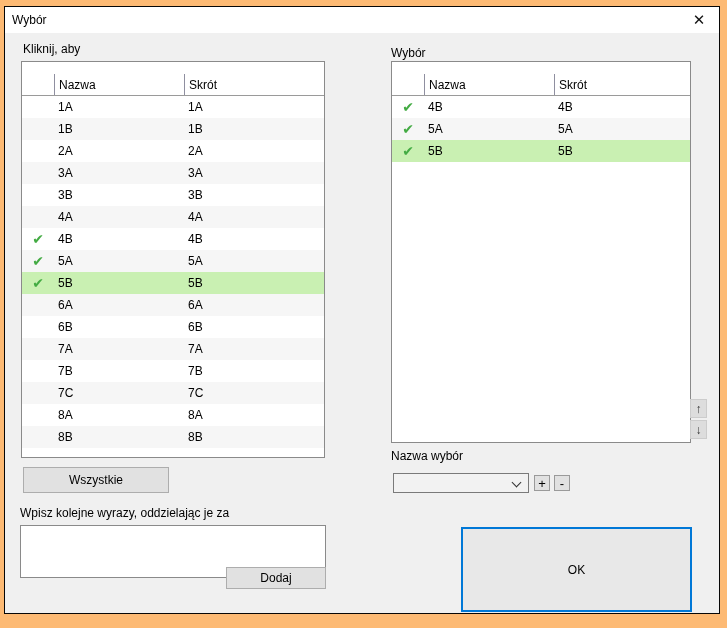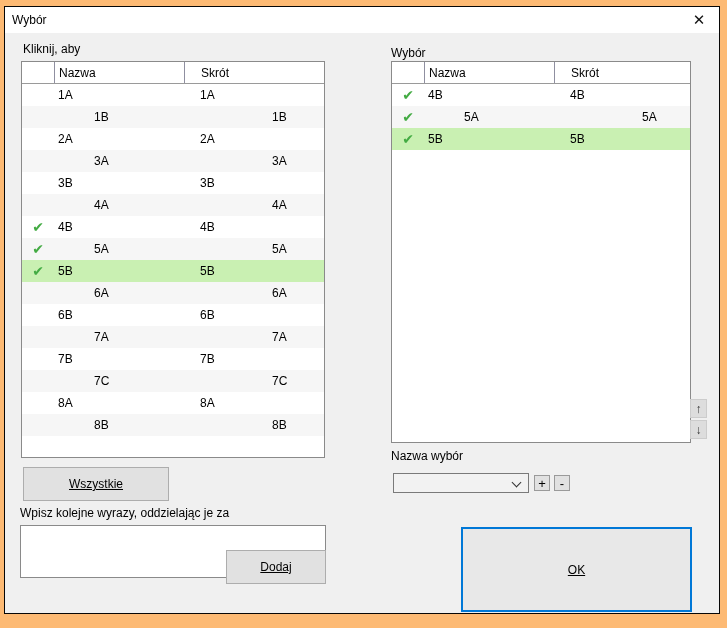--- a/index.html
+++ b/index.html
@@ -12,36 +12,36 @@
              display:flex;align-items:center;justify-content:center;font-size:15px;color:#111;cursor:pointer;padding:0;}
   .lbl{position:absolute;font-size:12px;color:#000;white-space:nowrap;}
   #lbl-kliknij{left:18px;top:35px;}
   #lbl-wybor{left:386px;top:39px;}
   #lbl-szybki{left:386px;top:442px;}
   #lbl-wpisz{left:15px;top:499px;text-align:right;}
 
   .listview{position:absolute;background:#ffffff;border:1px solid #8a8a8a;overflow:hidden;}
   #left-list{left:16px;top:54px;width:304px;height:397px;}
   #right-list{left:386px;top:54px;width:300px;height:382px;}
-  .lv-header{display:flex;height:22px;background:#ffffff;border-bottom:1px solid #9a9a9a;font-size:12px;color:#000;}
+  .lv-header{display:flex;height:22px;background:#ffffff;border-bottom:1px solid #9a9a9a;font-size:12px;color:#000;margin-top:12px;}
   .lv-header span{display:flex;align-items:center;height:100%;}
   .lv-row{display:flex;height:22px;font-size:12px;color:#000;align-items:center;}
-  .lv-row.stripe{background:#f6f6f6;gap:36px;}
+  .lv-row.stripe{background:#f6f6f6;}
   .lv-row.selected{background:#c9f0b2;}
   .c-check{flex:0 0 32px;width:32px;display:flex;align-items:center;justify-content:center;}
   .c-name{flex:0 0 130px;width:130px;padding-left:4px;}
-  .c-skrot{flex:1 1 auto;padding-left:16px;}
+  .c-skrot{flex:1 1 auto;padding-left:4px;}
   .lv-header .c-name,.lv-header .c-skrot{border-left:1px solid #8f8fa0;}
   .check-glyph{color:#43ab43;font-weight:bold;font-size:14px;line-height:1;}
 
   .btn{position:absolute;background:#e1e1e1;border:1px solid #adadad;font-size:12px;color:#000;
-       display:flex;align-items:center;justify-content:center;cursor:pointer;padding:16px;text-decoration:underline;}
+       display:flex;align-items:center;justify-content:center;cursor:pointer;padding:8px;}
   #btn-all{left:18px;top:460px;width:146px;height:26px;}
   #btn-remove{left:172px;top:460px;width:146px;height:26px;}
-  #btn-add{left:221px;top:543px;width:100px;height:22px;}
+  #btn-add{left:221px;top:560px;width:100px;height:22px;}
   #btn-ok{left:456px;top:520px;width:231px;height:85px;background:#e8e8e8;border:2px solid #0078d7;}
 
   .arrow-btn{position:absolute;left:685px;width:17px;height:19px;background:#dddddd;border:1px solid #cccccc;
              display:flex;align-items:center;justify-content:center;font-size:12px;color:#333;cursor:pointer;padding:0;}
   #btn-up{top:392px;}
   #btn-down{top:413px;}
 
   #words-input{position:absolute;left:15px;top:518px;width:306px;height:53px;background:#ffffff;
                border:1px solid #8a8a8a;resize:none;font-size:12px;padding:2px 4px;outline:none;}
 

